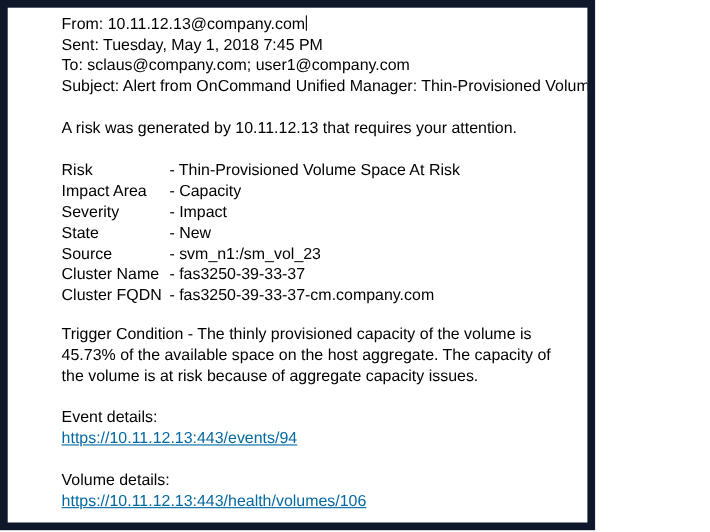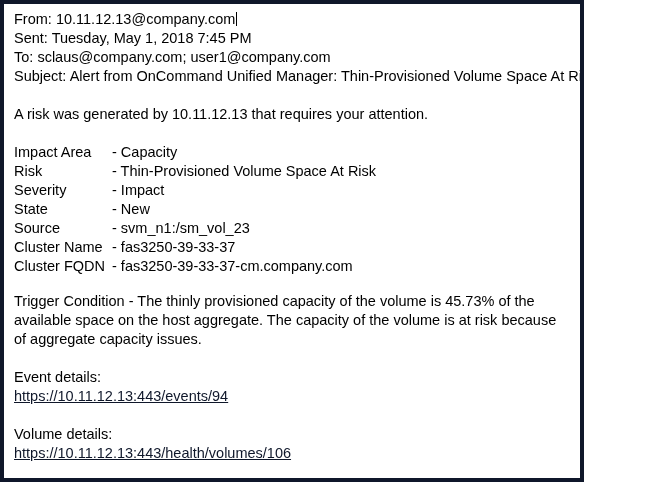--- a/index.html
+++ b/index.html
@@ -7,26 +7,27 @@
     padding: 0;
   }
   body {
     width: 645px;
     height: 484px;
     background: #ffffff;
     font-family: "Liberation Sans", sans-serif;
   }
   #page {
     position: relative;
-    width: 584px;
+    width: 541px;
     height: 482px;
-    border: 4px solid #0f172a;
+    border: 7px solid #0f172a;
     background: #ffffff;
     box-sizing: border-box;
     overflow: hidden;
+    padding-left: 39px;
   }
   .content {
     padding: 6px 10px 0 10px;
     font-size: 14.5px;
     line-height: 19px;
     color: #000000;
   }
   .hdr-line {
     white-space: pre;
   }
@@ -51,21 +52,21 @@
     display: inline-block;
     width: 98px;
   }
   .trigger {
     margin-top: 16px;
   }
   .trig-label {
     white-space: pre;
   }
   a.link {
-    color: #0f172a;
+    color: #0369a1;
     text-decoration: underline;
     cursor: pointer;
   }
   .section-label {
     white-space: pre;
   }
 </style>
 </head>
 <body>
 
@@ -79,22 +80,22 @@
     <div class="hdr-line"><span>To:</span> <span>sclaus@company.com; user1@company.com</span></div>
 
     <div class="hdr-line"><span>Subject:</span> <span>Alert from OnCommand Unified Manager: Thin-Provisioned Volume Space At Risk (State: New)</span></div>
 
     <div class="blank"></div>
 
     <div class="para">A risk was generated by 10.11.12.13 that requires your attention.</div>
 
     <div class="blank"></div>
 
+    <div class="kv"><span class="k">Risk</span><span>- Thin-Provisioned Volume Space At Risk</span></div>
     <div class="kv"><span class="k">Impact Area</span><span>- Capacity</span></div>
-    <div class="kv"><span class="k">Risk</span><span>- Thin-Provisioned Volume Space At Risk</span></div>
     <div class="kv"><span class="k">Severity</span><span>- Impact</span></div>
     <div class="kv"><span class="k">State</span><span>- New</span></div>
     <div class="kv"><span class="k">Source</span><span>- svm_n1:/sm_vol_23</span></div>
     <div class="kv"><span class="k">Cluster Name</span><span>- fas3250-39-33-37</span></div>
     <div class="kv"><span class="k">Cluster FQDN</span><span>- fas3250-39-33-37-cm.company.com</span></div>
 
     <div class="para trigger"><span class="trig-label">Trigger Condition</span> <span>- The thinly provisioned capacity of the volume is 45.73% of the available space on the host aggregate. The capacity of the volume is at risk because of aggregate capacity issues.</span></div>
 
     <div class="blank"></div>
 

